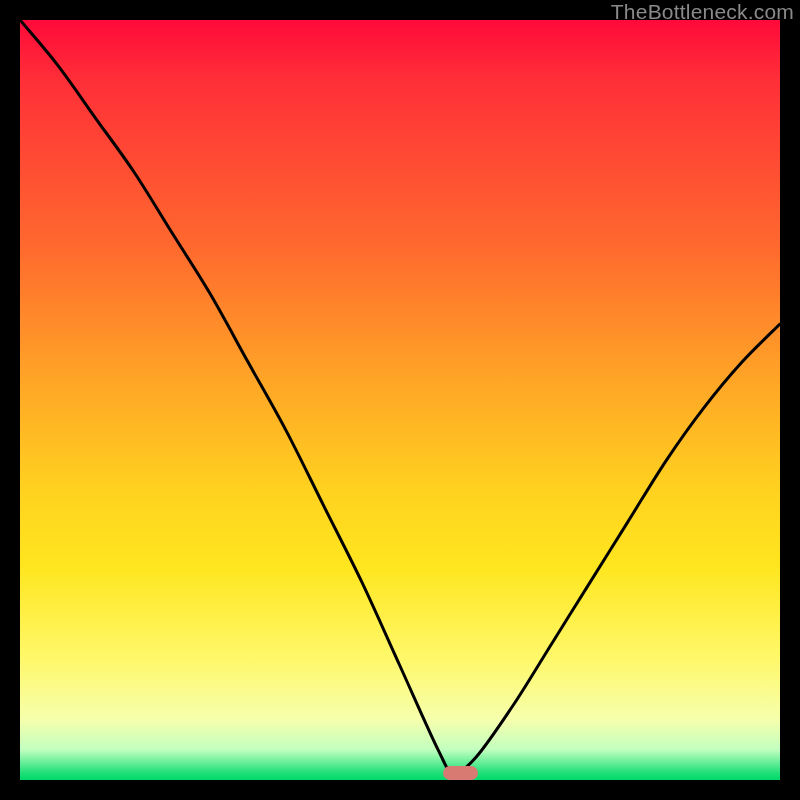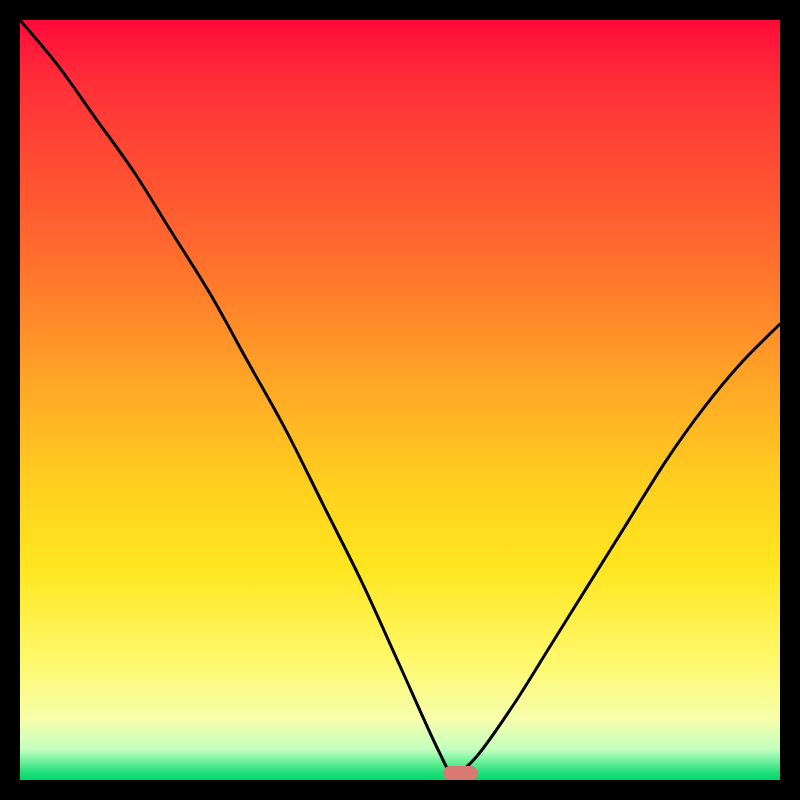--- a/index.html
+++ b/index.html
@@ -80,13 +80,14 @@
   <div class="plot">
     <div class="gradient"></div>
 
     <svg class="curve-svg" viewBox="0 0 760 760" preserveAspectRatio="none">
       <path id="curve-path" d="M 0 0 C 6.333333333333333 7.600000000000004, 25.333333333333336 29.133333333333365, 38 45.60000000000002 C 50.666666666666664 62.06666666666668, 63.333333333333336 81.06666666666662, 76 98.79999999999995 C 88.66666666666667 116.53333333333329, 101.33333333333333 132.99999999999997, 114 152 C 126.66666666666667 171.00000000000003, 139.33333333333334 192.53333333333342, 152 212.80000000000007 C 164.66666666666666 233.06666666666672, 177.33333333333334 252.06666666666666, 190 273.59999999999997 C 202.66666666666666 295.13333333333327, 215.33333333333334 319.19999999999993, 228 341.99999999999994 C 240.66666666666666 364.79999999999995, 253.33333333333334 386.3333333333333, 266 410.4 C 278.6666666666667 434.46666666666664, 291.3333333333333 461.0666666666667, 304 486.40000000000003 C 316.6666666666667 511.73333333333335, 329.3333333333333 535.8, 342 562.4 C 354.6666666666667 589, 367.3333333333333 618.1333333333333, 380 646 C 392.6666666666667 673.8666666666667, 409.1333333333334 711.8666666666667, 418.00000000000006 729.6 C 426.86666666666673 747.3333333333334, 426.8666666666667 751.1333333333333, 433.2 752.4 C 439.5333333333333 753.6666666666666, 445.8666666666667 748.6, 456 737.2 C 466.1333333333333 725.8000000000001, 481.3333333333333 703, 494 684 C 506.6666666666667 665, 519.3333333333334 643.4666666666667, 532 623.2 C 544.6666666666666 602.9333333333334, 557.3333333333334 582.6666666666666, 570 562.4 C 582.6666666666666 542.1333333333333, 595.3333333333334 521.8666666666667, 608 501.59999999999997 C 620.6666666666666 481.3333333333333, 633.3333333333334 459.8, 646 440.8 C 658.6666666666666 421.8, 671.3333333333334 404.0666666666667, 684 387.6 C 696.6666666666666 371.1333333333333, 709.3333333333334 355.9333333333333, 722 341.99999999999994 C 734.6666666666666 328.0666666666666, 753.6666666666666 310.3333333333333, 760 304" fill="none" stroke="#000" stroke-width="3" stroke-linecap="round" stroke-linejoin="round"></path>
     </svg>
 
     <div class="marker" id="marker" style="left: 423px; top: 746px; width: 35px; height: 14px; background: rgb(217, 122, 114);"></div>
   </div>
 
+  <div class="watermark">TheBottleneck.com</div>
 </div>
 
 </body></html>

